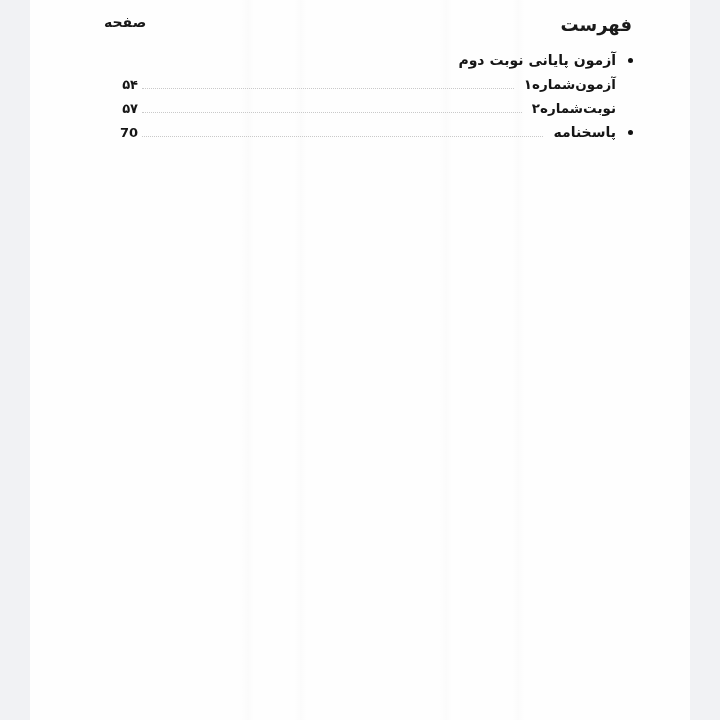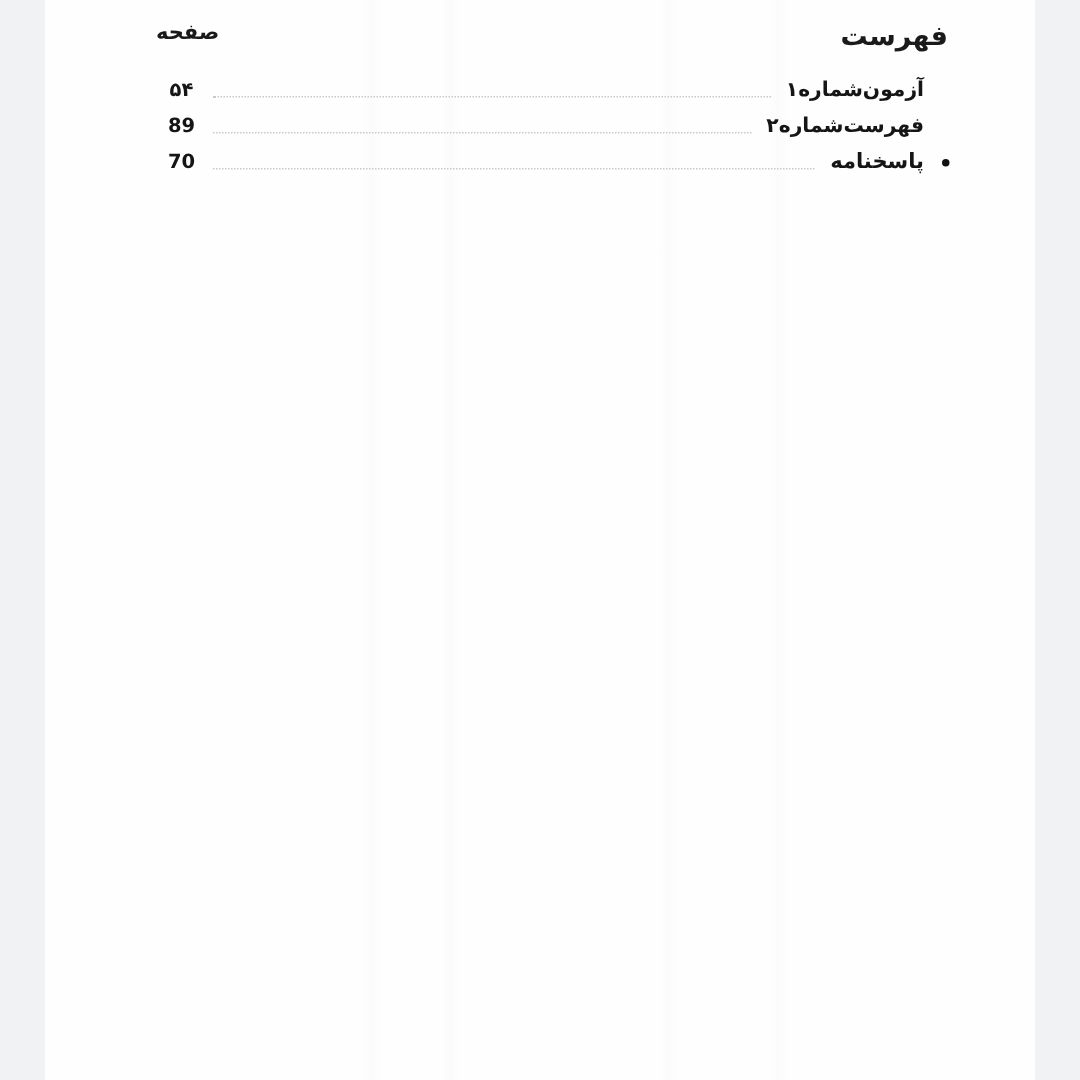--- a/index.html
+++ b/index.html
@@ -147,21 +147,21 @@
     min-width: 10px;
   }
   .toc-row.no-leader .leader {
     border-bottom: none;
   }
 
   
   .page-num {
     flex: 0 0 auto;
     width: 34px;
-    text-align: center;
+    text-align: right;
     font-size: 13px;
     font-weight: bold;
     color: #151515;
     direction: rtl;
   }
   .toc-row.no-page .page-num {
     visibility: hidden;
   }
 </style>
 </head>
@@ -172,37 +172,45 @@
 
   <div id="toc">
 
     <div class="toc-header">
       <div class="hdr-contents">فهرست</div>
       <div class="hdr-page">صفحه</div>
     </div>
 
     <div class="toc-list">
 
+      <div class="toc-row level-1 no-page no-leader">
+        <span class="bullet-slot">
+          <span class="bullet-dot"></span>
+        </span>
+        <span class="entry-title">آزمون پایانی نوبت دوم</span>
+        <span class="leader"></span>
+        <span class="page-num"></span>
+      </div>
 
       <div class="toc-row level-2">
         <span class="bullet-slot empty">
           
         </span>
         <span class="entry-title">آزمون‌شماره۱</span>
         <span class="leader"></span>
         <span class="page-num">۵۴</span>
       </div>
 
       <div class="toc-row level-2">
         <span class="bullet-slot empty">
           
         </span>
-        <span class="entry-title">فهرست‌شماره۲</span>
-        <span class="leader"></span>
-        <span class="page-num">89</span>
+        <span class="entry-title">نوبت‌شماره۲</span>
+        <span class="leader"></span>
+        <span class="page-num">۵۷</span>
       </div>
 
       <div class="toc-row level-1">
         <span class="bullet-slot">
           <span class="bullet-dot"></span>
         </span>
         <span class="entry-title">پاسخنامه</span>
         <span class="leader"></span>
         <span class="page-num">70</span>
       </div>

